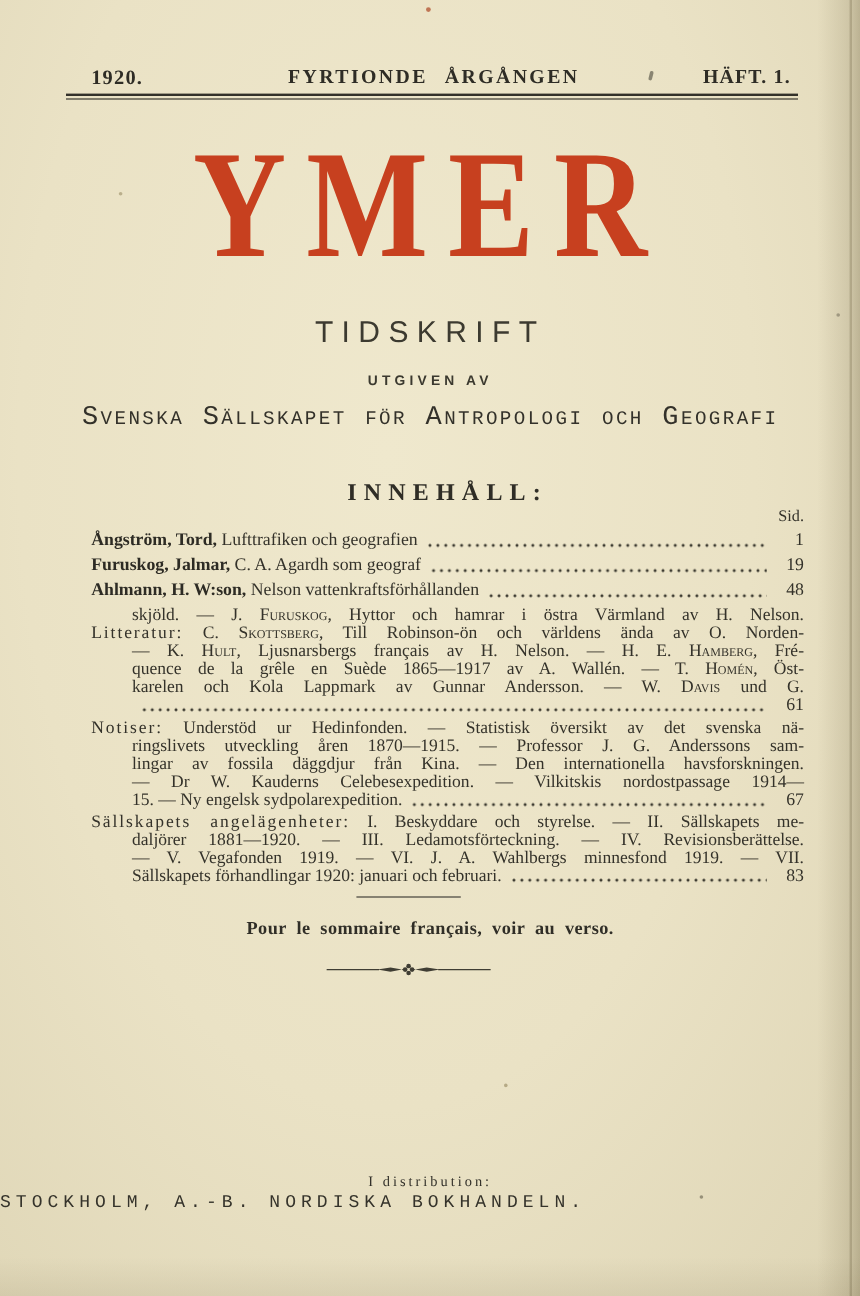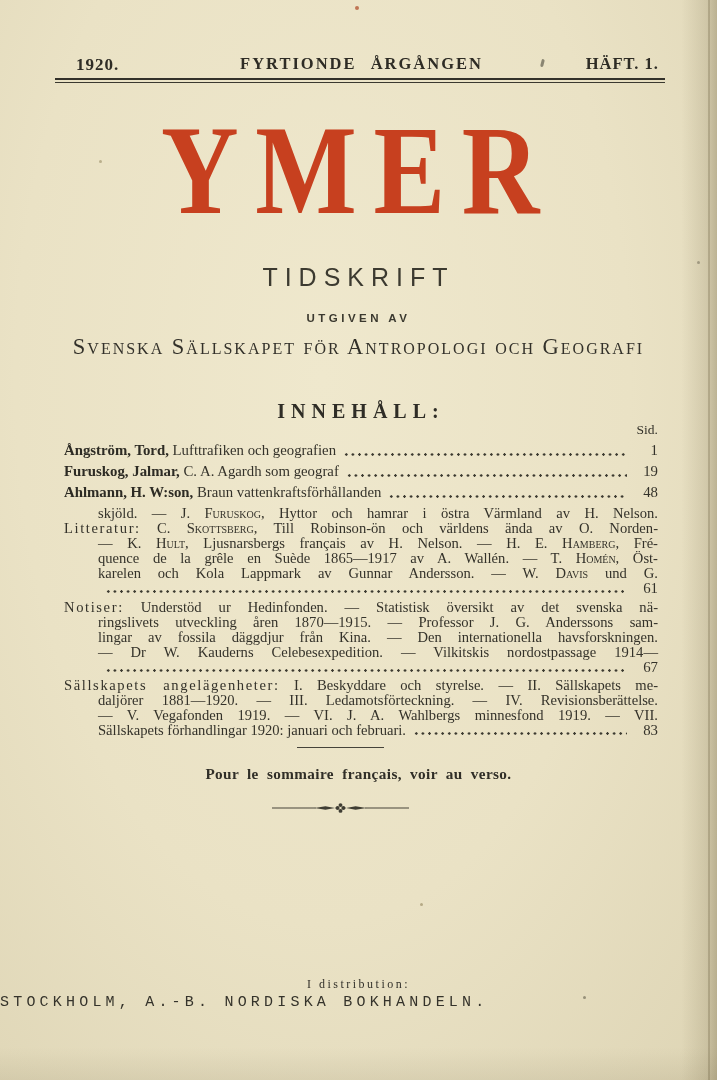--- a/index.html
+++ b/index.html
@@ -28,25 +28,25 @@
   .title{position:absolute;top:106px;left:0;width:100%;text-align:center;
        font-size:128px;line-height:1;font-weight:bold;color:#c7401f;
        letter-spacing:.155em;transform:scaleX(.84);transform-origin:50% 50%;}
   .subtitle{position:absolute;top:263px;left:0;width:100%;text-align:center;
        font-family:"Liberation Sans",sans-serif;font-size:25px;letter-spacing:7px;
        color:#3c3a30;white-space:nowrap;}
   .pubby{position:absolute;top:312px;left:0;width:100%;text-align:center;
        font-family:"Liberation Sans",sans-serif;font-size:11.5px;font-weight:bold;
        letter-spacing:3.5px;color:#3b392f;}
   .society{position:absolute;top:334px;left:0;width:100%;text-align:center;
-       font-family:Liberation Serif, serif;font-variant:small-caps;
+       font-family:Liberation Mono, monospace;font-variant:small-caps;
        font-size:22.5px;letter-spacing:2px;color:#33312a;white-space:nowrap;}
 
   
-  .contents{position:absolute;top:401px;left:64px;width:594px;}
+  .contents{position:absolute;top:401px;left:76px;width:594px;}
   .toc-head{text-align:center;font-size:20px;font-weight:bold;letter-spacing:6px;
        color:#2f2d26;line-height:20px;}
   .sid{ text-align:right;font-size:13.5px;line-height:14px;margin-top:2px;color:#34322a;}
   .toc-list{margin-top:3px;}
   .toc-row{display:flex;align-items:baseline;line-height:21px;font-size:14.8px;}
   .toc-text .b{font-weight:bold;color:#2d2b24;}
   .dots{flex:1;min-width:18px;height:5px;align-self:flex-end;margin:0 5px 4px 7px;
        background-image:radial-gradient(circle, #3c3a30 1.05px, rgba(0,0,0,0) 1.45px);
        background-size:6.6px 5px;background-repeat:repeat-x;background-position:0 100%;}
   .pnum{width:26px;text-align:right;font-size:14.8px;}
@@ -101,21 +101,21 @@
           <span class="toc-text"><span class="b ">Ångström, Tord,</span><span> Lufttrafiken och geografien</span></span>
           <div class="dots"></div>
           <span class="pnum">1</span>
         </div>
         <div class="toc-row">
           <span class="toc-text"><span class="b ">Furuskog, Jalmar,</span><span> C. A. Agardh som geograf</span></span>
           <div class="dots"></div>
           <span class="pnum">19</span>
         </div>
         <div class="toc-row">
-          <span class="toc-text"><span class="b ">Ahlmann, H. W:son,</span><span> Braun vattenkraftsförhållanden</span></span>
+          <span class="toc-text"><span class="b ">Ahlmann, H. W:son,</span><span> Nelson vattenkraftsförhållanden</span></span>
           <div class="dots"></div>
           <span class="pnum">48</span>
         </div>
       </div>
     <div class="toc-sections">
         <div class="section">
           <div class="line jst ind"><span>skjöld. — J. </span><span class="sc ">Furuskog</span><span>, Hyttor och hamrar i östra Värmland av H. Nelson.</span></div>
           <div class="line jst"><span class="lsp">Litteratur:</span><span> C. </span><span class="sc ">Skottsberg</span><span>, Till Robinson-ön och världens ända av O. Norden-</span></div>
           <div class="line jst ind"><span>— K. </span><span class="sc ">Hult</span><span>, Ljusnarsbergs français av H. Nelson. — H. E. </span><span class="sc ">Hamberg</span><span>, Fré-</span></div>
           <div class="line jst ind"><span>quence de la grêle en Suède 1865—1917 av A. Wallén. — T. </span><span class="sc ">Homén</span><span>, Öst-</span></div>
@@ -124,20 +124,21 @@
             <div class="dots"></div>
             <span class="pnum">61</span>
           </div>
         </div>
         <div class="section">
           <div class="line jst"><span class="lsp">Notiser:</span><span> Understöd ur Hedinfonden. — Statistisk översikt av det svenska nä-</span></div>
           <div class="line jst ind"><span>ringslivets utveckling åren 1870—1915. — Professor J. G. Anderssons sam-</span></div>
           <div class="line jst ind"><span>lingar av fossila däggdjur från Kina. — Den internationella havsforskningen.</span></div>
           <div class="line jst ind"><span>— Dr W. Kauderns Celebesexpedition. — Vilkitskis nordostpassage 1914—</span></div>
           <div class="line lead ind">
+            <span><span>15. — Ny engelsk sydpolarexpedition.</span></span>
             <div class="dots"></div>
             <span class="pnum">67</span>
           </div>
         </div>
         <div class="section">
           <div class="line jst"><span class="lsp">Sällskapets angelägenheter:</span><span> I. Beskyddare och styrelse. — II. Sällskapets me-</span></div>
           <div class="line jst ind"><span>daljörer 1881—1920. — III. Ledamotsförteckning. — IV. Revisionsberättelse.</span></div>
           <div class="line jst ind"><span>— V. Vegafonden 1919. — VI. J. A. Wahlbergs minnesfond 1919. — VII.</span></div>
           <div class="line lead ind">
             <span><span>Sällskapets förhandlingar 1920: januari och februari.</span></span>

